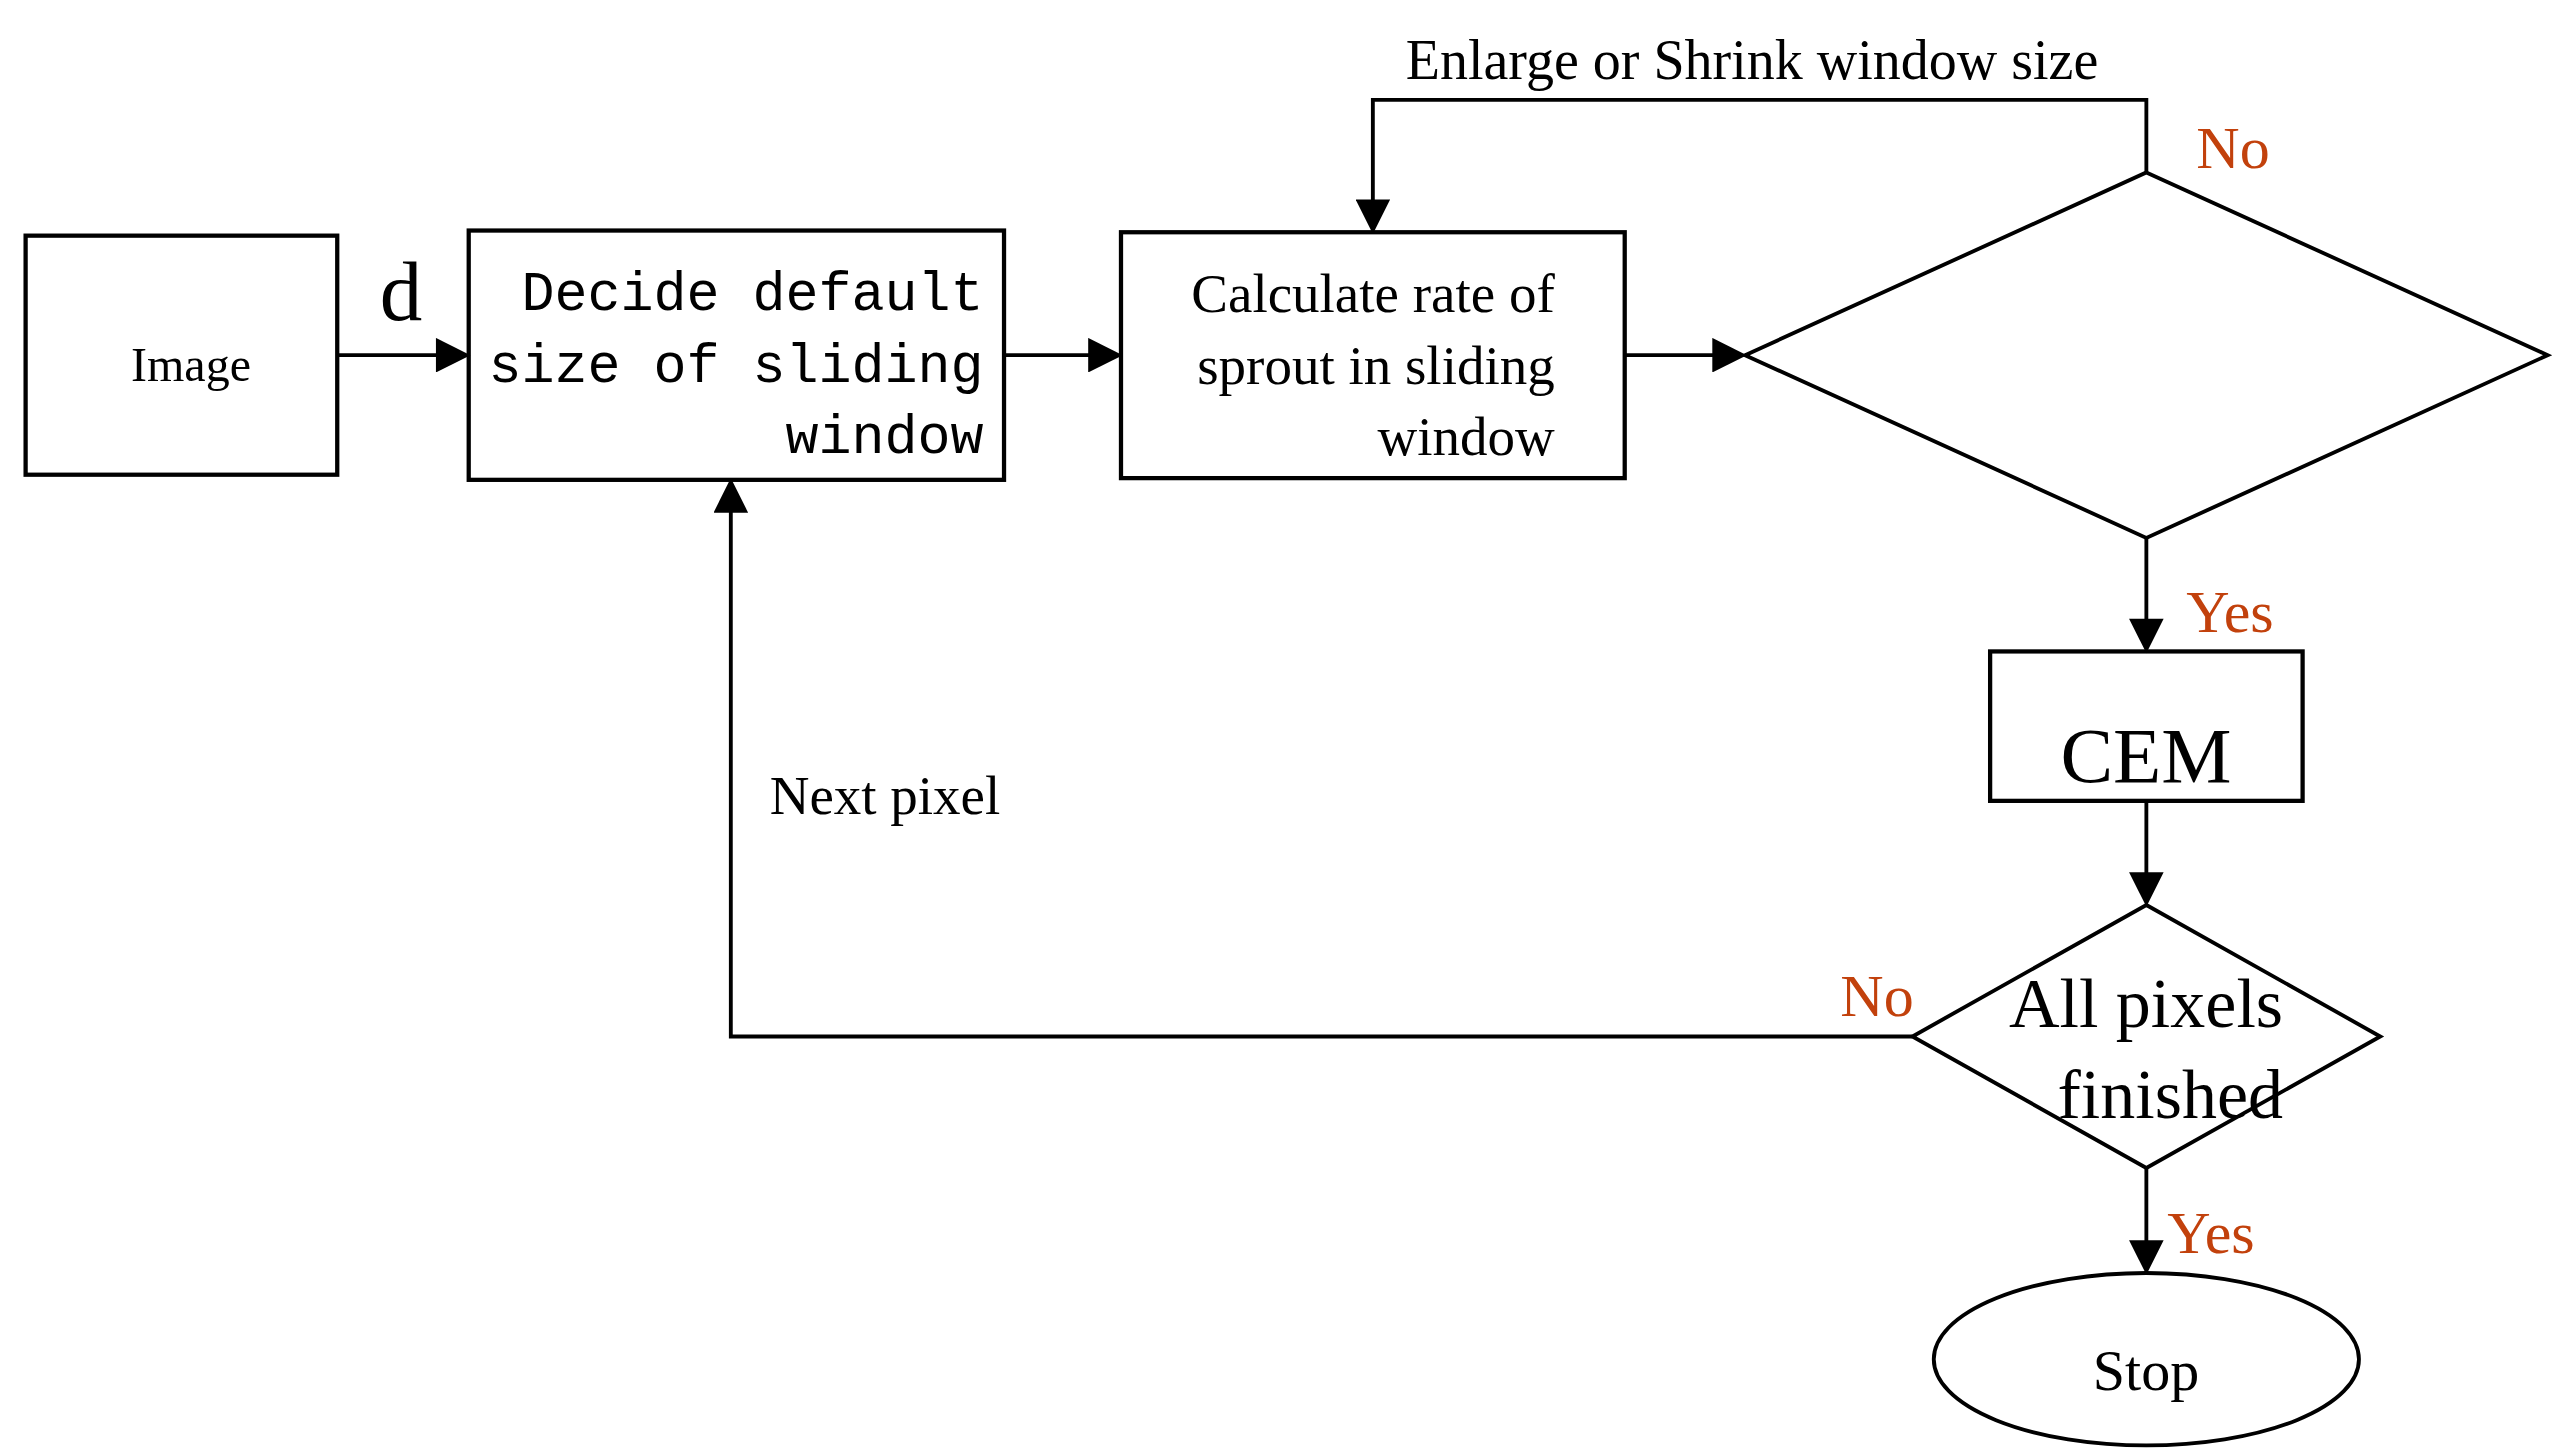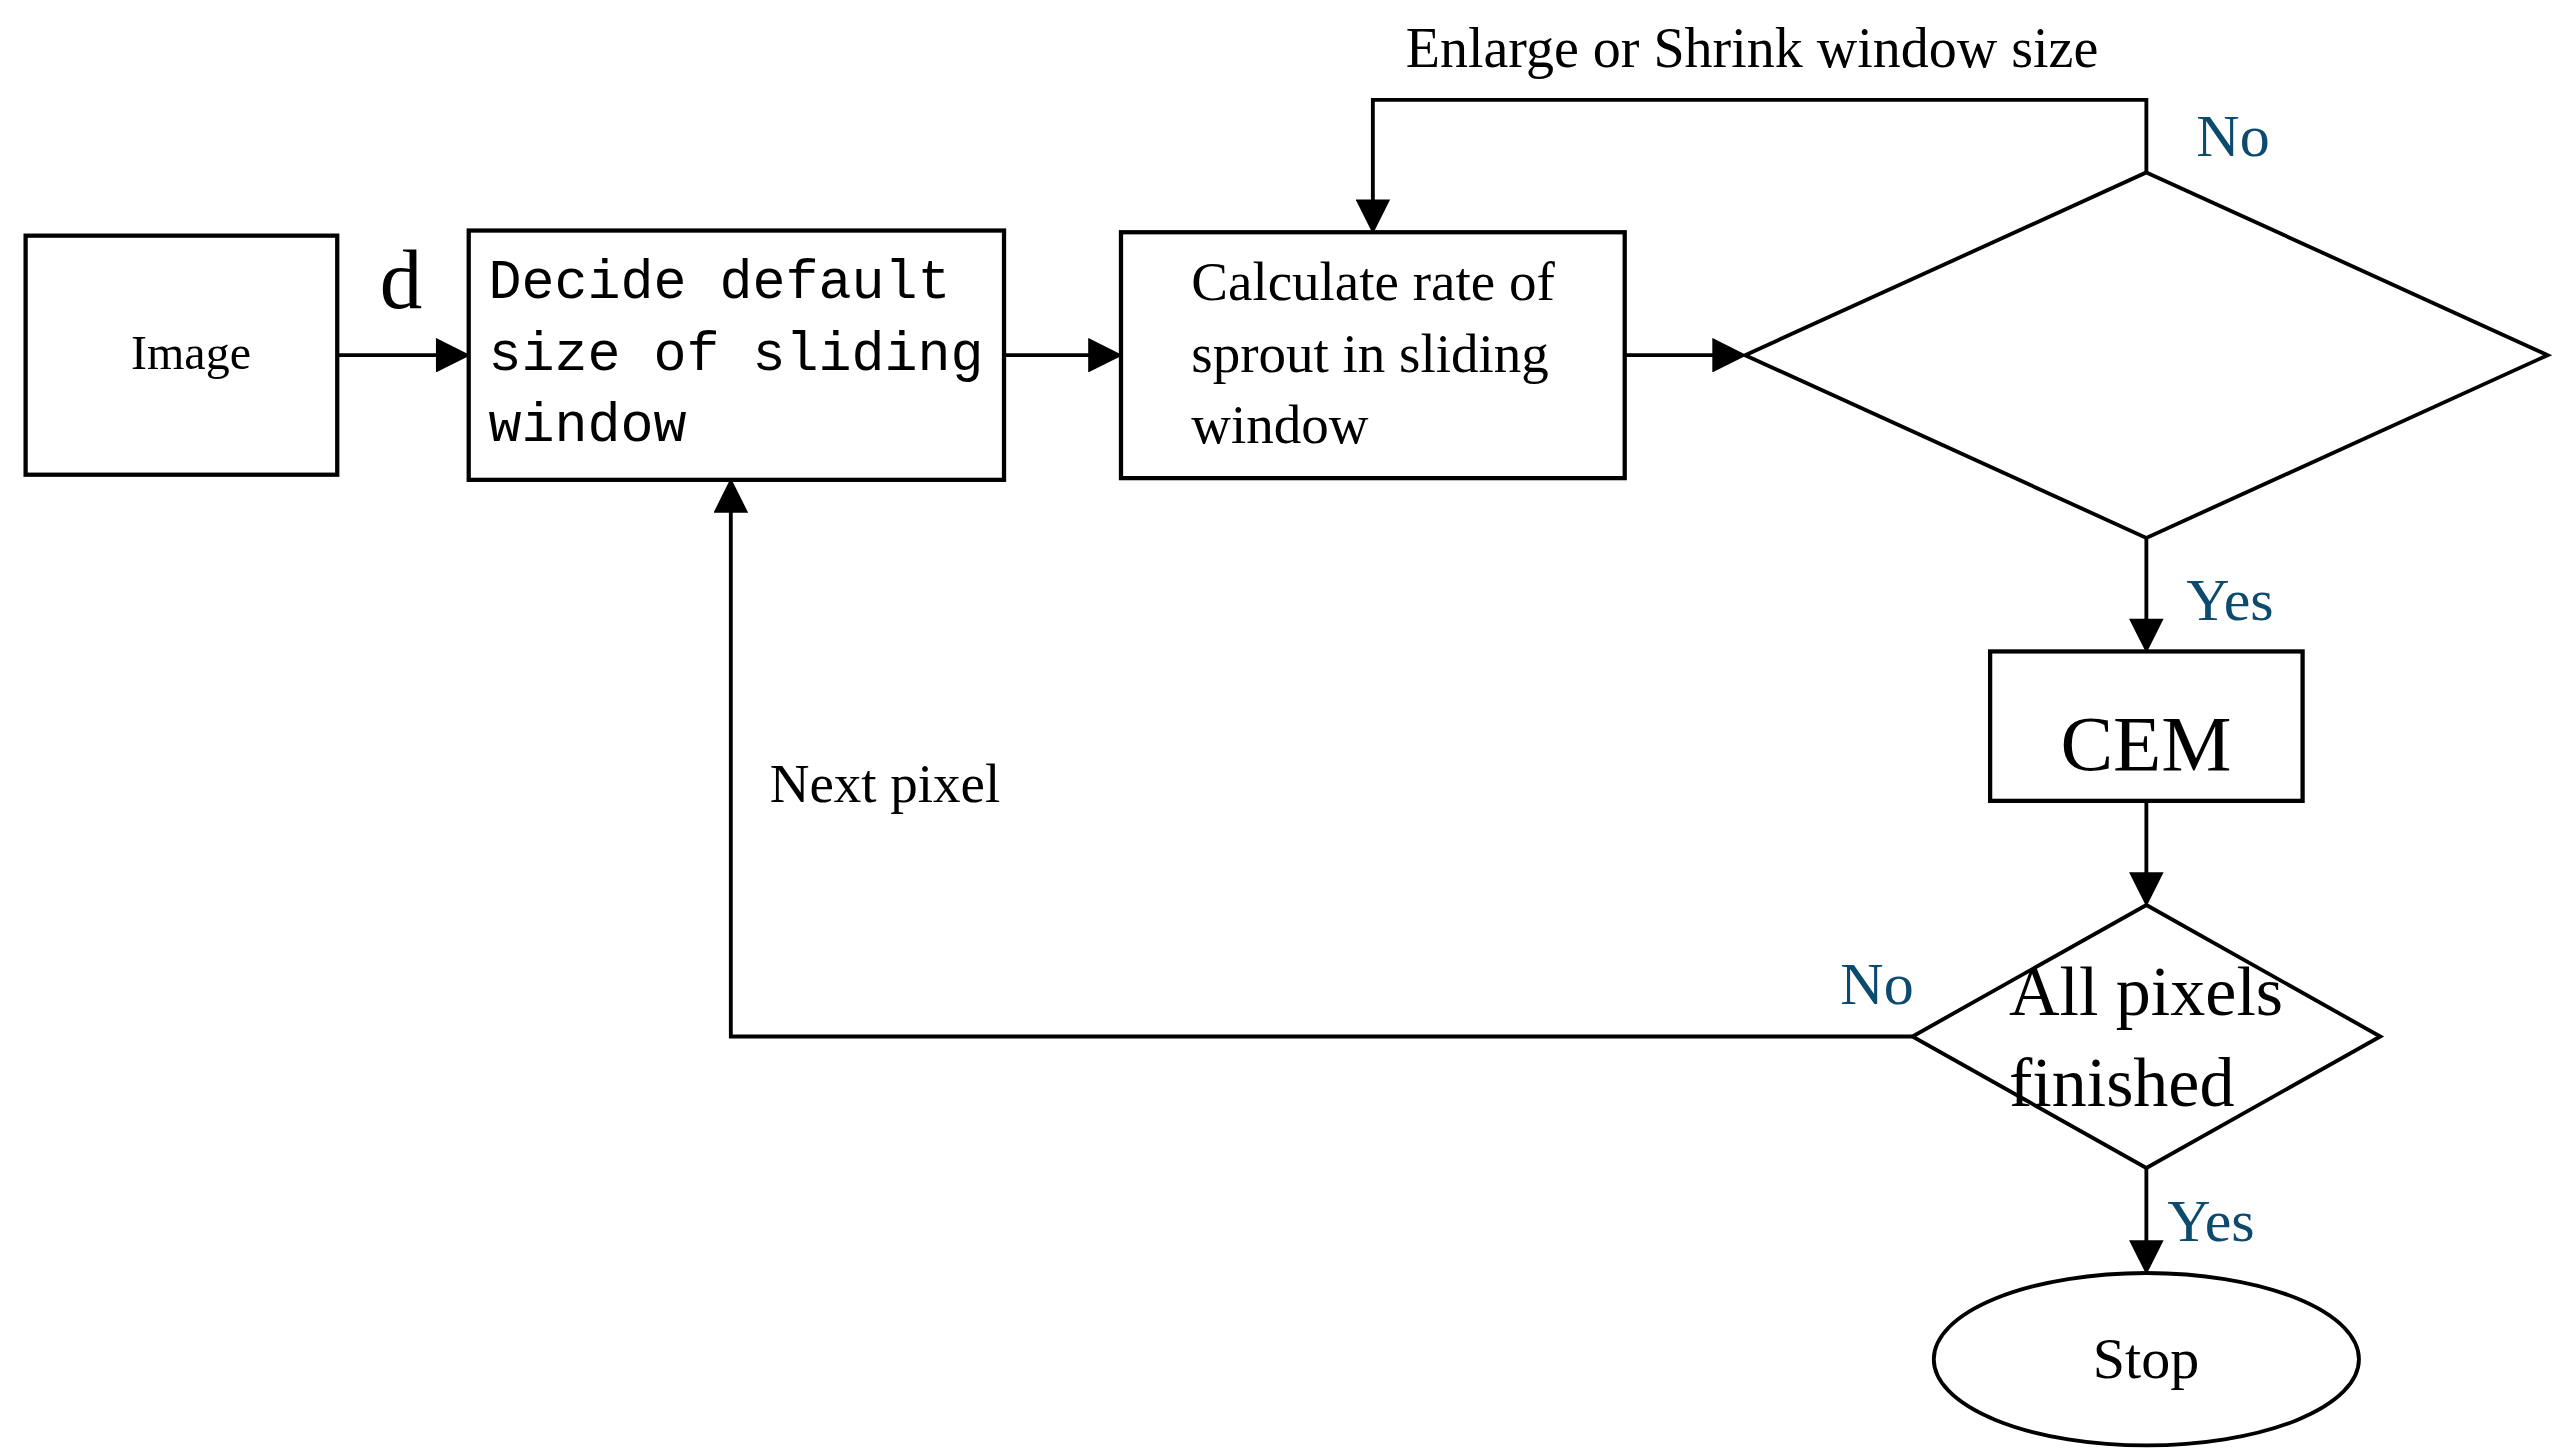--- a/index.html
+++ b/index.html
@@ -19,26 +19,27 @@
     position: absolute;
     left: 0;
     top: 0;
     width: 2563px;
     height: 1454px;
   }
   .lbl {
     position: absolute;
     transform: translate(-50%, -50%);
     white-space: pre-line;
-    text-align: left;
+    text-align: right;
     color: #000000;
     line-height: 1.3;
+    margin-top: 12px;
   }
   .branch {
-    color: #0c4a6e;
+    color: #c2410c;
     line-height: 1.1;
   }
   .shape {
     fill: #ffffff;
     stroke: #000000;
   }
   .flowline {
     fill: none;
     stroke: #000000;
     stroke-width: 4.5;

